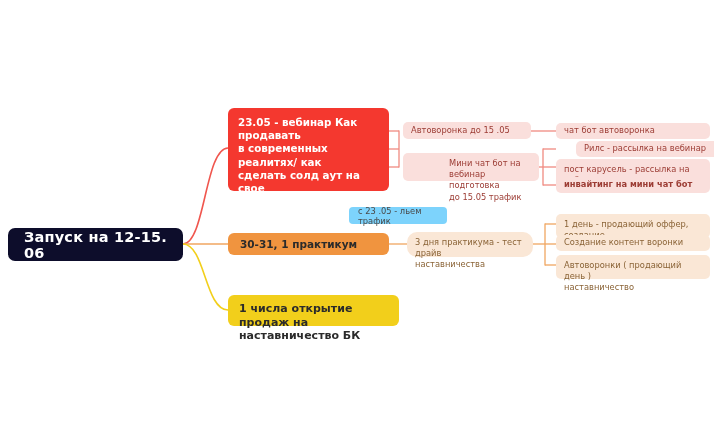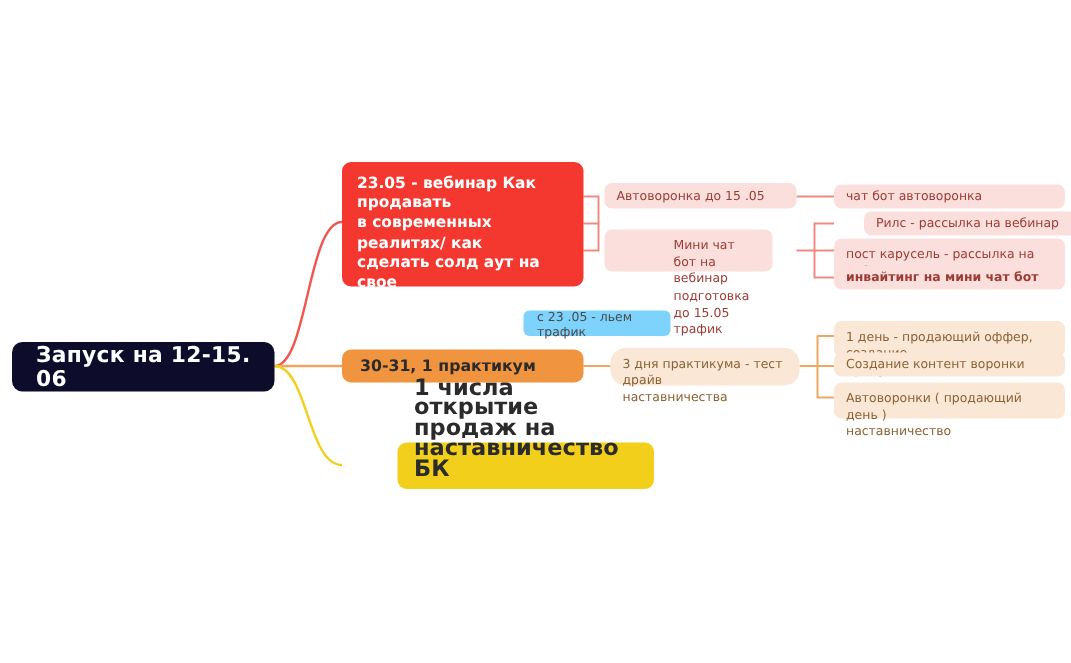--- a/index.html
+++ b/index.html
@@ -62,26 +62,25 @@
     font-size: 10.5px;
     padding: 0 12px;
     border-radius: 6px;
   }
 
   
   .n-yellow {
     background: #f2cf1b;
     color: #2b2b2b;
     font-weight: bold;
-    font-size: 15px;
+    font-size: 11px;
     line-height: 13.5px;
     padding: 7px 11px;
-    align-items: flex-end;
+    align-items: flex-start;
     border-radius: 6px;
-    margin-left: 37px;
   }
 
   
   .n-pink {
     background: #fadfdc;
     color: #9c3c34;
     font-size: 8.3px;
     line-height: 11.2px;
     padding: 5px 8px;
     align-items: flex-start;
@@ -156,21 +155,21 @@
 сделать   солд аут на свое
 наставничество   ( сделаю
 запись,  потом из него
 трипфаер</span>
   </div>
 
   <div class="node n-pink mid" style="left:403px; top:122px; width:128px; height:17px;">
     <span>Автоворонка  до  15 .05</span>
   </div>
 
-  <div class="node n-pink" style="left:403px; top:153px; width:112px; height:28px;padding-left:46px;">
+  <div class="node n-pink" style="left:403px; top:153px; width:136px; height:28px;padding-left:46px;">
     <span>Мини чат бот  на вебинар  подготовка
  до 15.05   трафик</span>
   </div>
 
   <div class="node n-pink mid" style="left:556px; top:123px; width:154px; height:16px;">
     <span>чат бот автоворонка</span>
   </div>
 
   <div class="node n-pink mid" style="left:576px; top:141px; width:177px; height:16px;">
     <span>Рилс  - рассылка  на вебинар</span>

